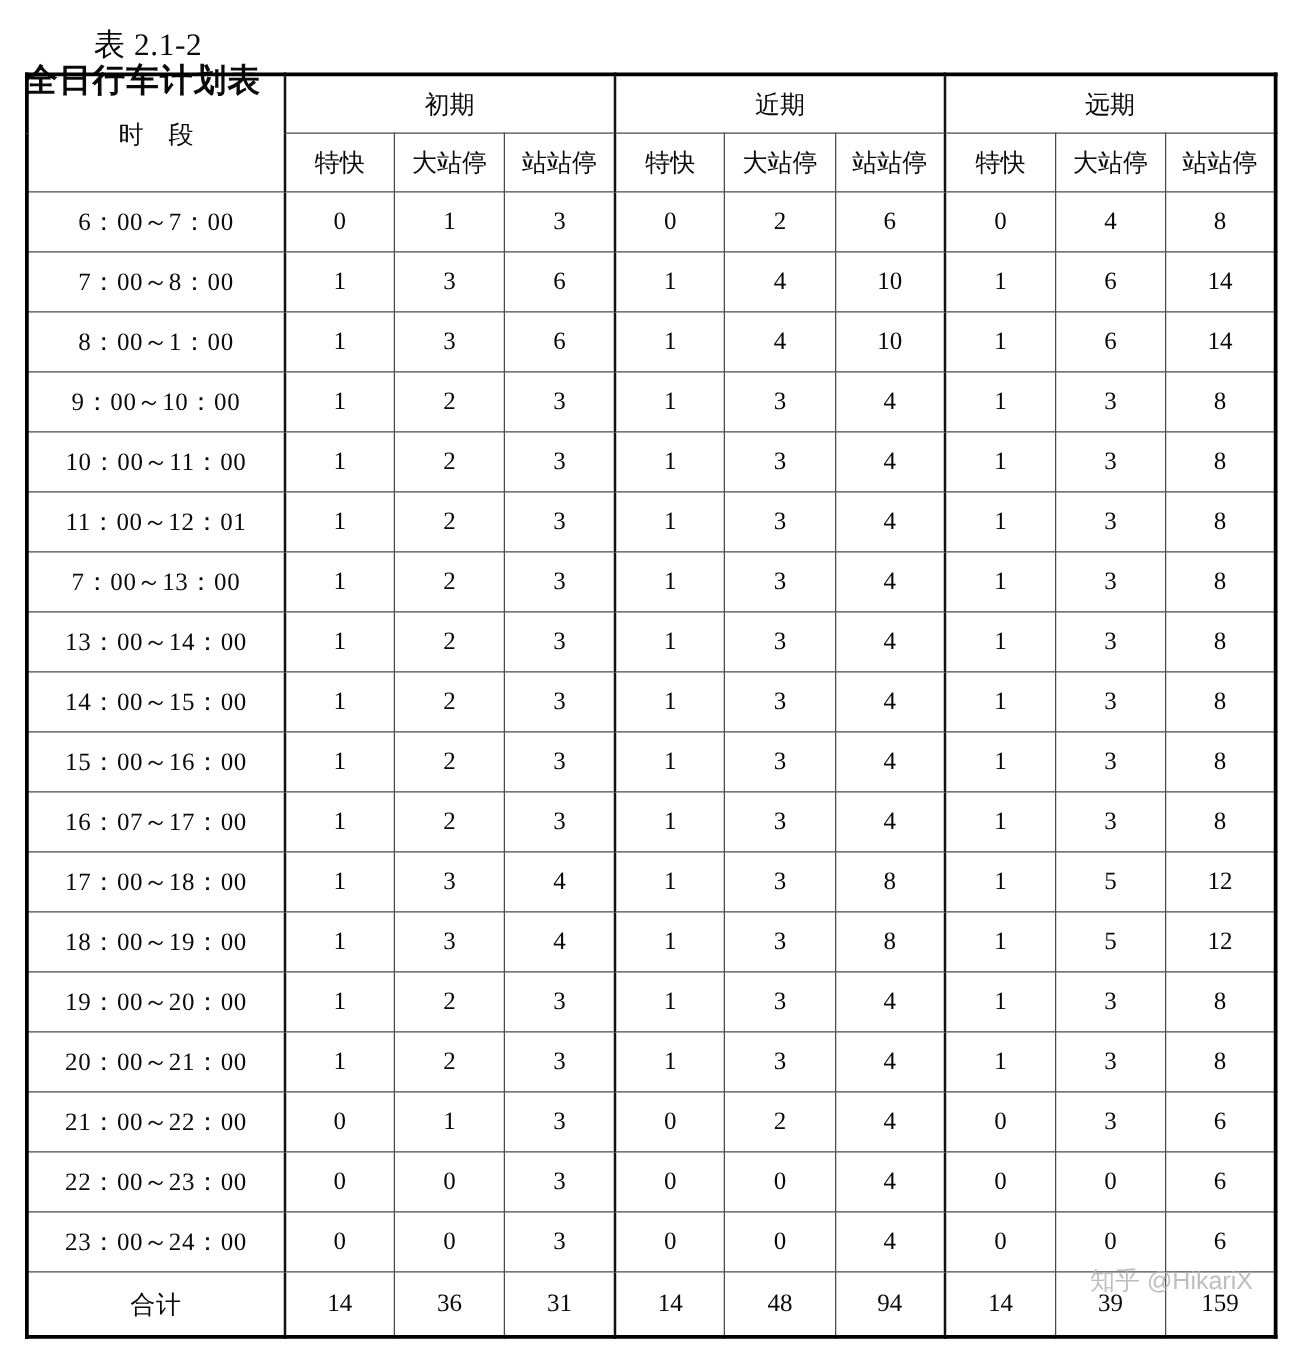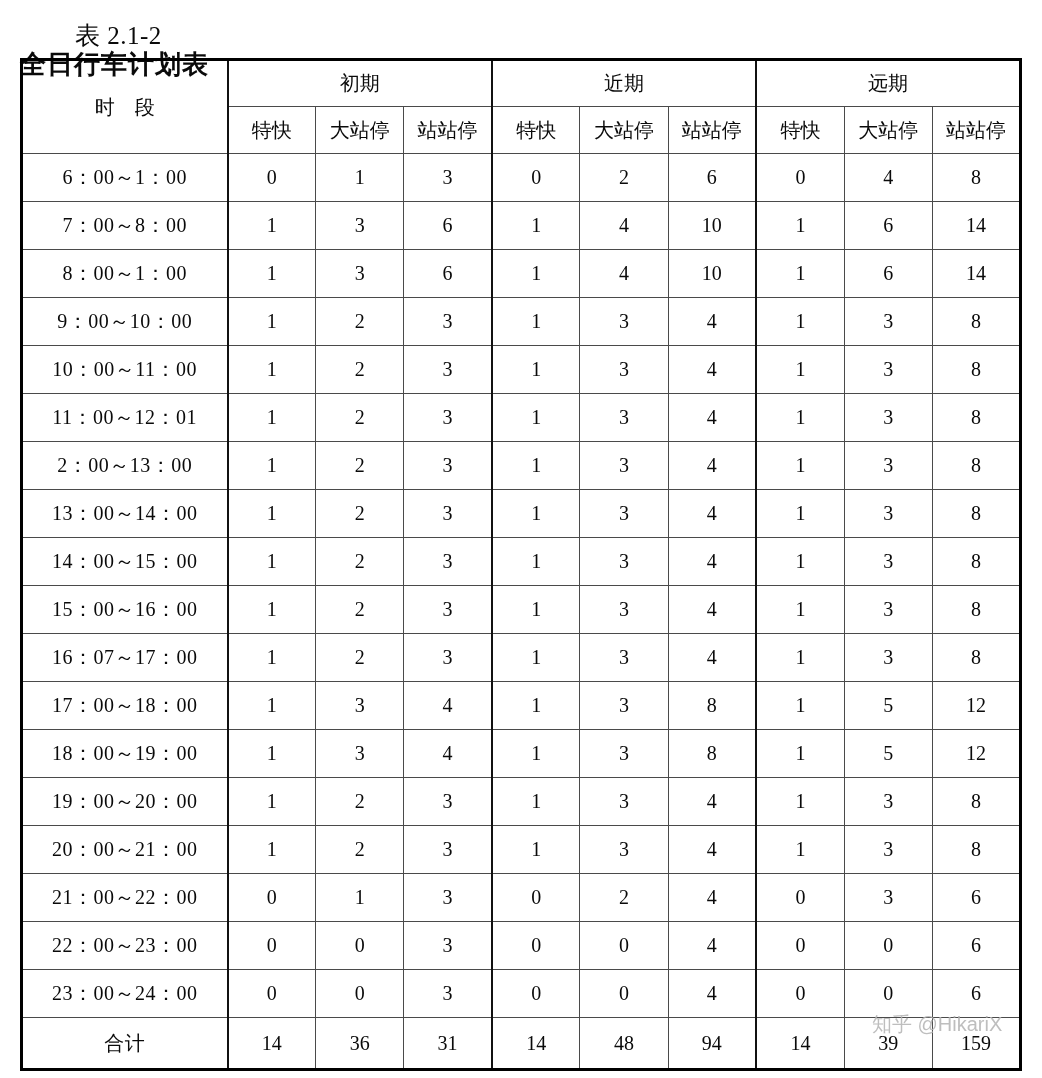--- a/index.html
+++ b/index.html
@@ -106,21 +106,21 @@
       <th class="gl">特快</th>
       <th>大站停</th>
       <th>站站停</th>
       <th class="gl">特快</th>
       <th>大站停</th>
       <th>站站停</th>
     </tr>
   </thead>
   <tbody id="table-body">
       <tr>
-        <td class="time-cell">6：00～1：00</td>
+        <td class="time-cell">6：00～7：00</td>
         <td class="gl">0</td>
         <td>1</td>
         <td>3</td>
         <td class="gl">0</td>
         <td>2</td>
         <td>6</td>
         <td class="gl">0</td>
         <td>4</td>
         <td>8</td>
       </tr>
@@ -178,21 +178,21 @@
         <td>2</td>
         <td>3</td>
         <td class="gl">1</td>
         <td>3</td>
         <td>4</td>
         <td class="gl">1</td>
         <td>3</td>
         <td>8</td>
       </tr>
       <tr>
-        <td class="time-cell">2：00～13：00</td>
+        <td class="time-cell">7：00～13：00</td>
         <td class="gl">1</td>
         <td>2</td>
         <td>3</td>
         <td class="gl">1</td>
         <td>3</td>
         <td>4</td>
         <td class="gl">1</td>
         <td>3</td>
         <td>8</td>
       </tr>

